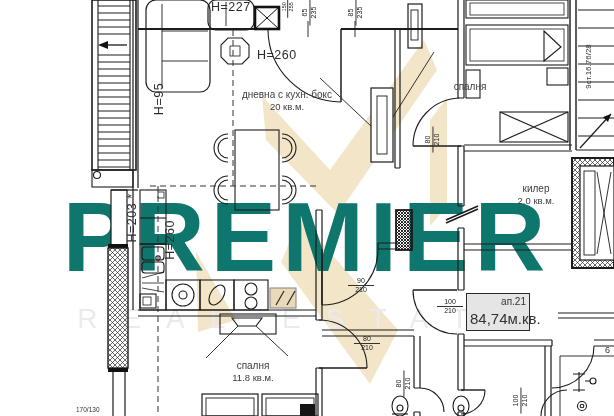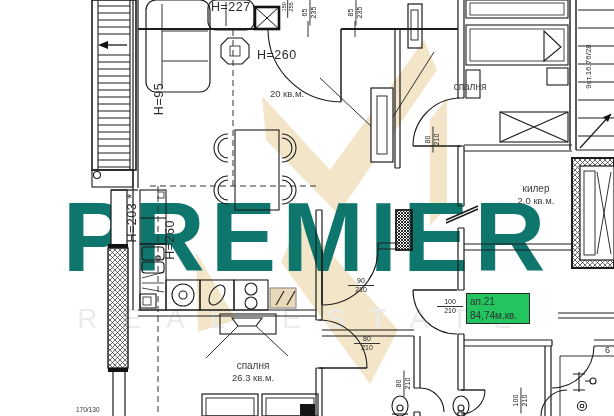--- a/index.html
+++ b/index.html
@@ -15,23 +15,23 @@
   .lbl{position:absolute;text-align:center;color:#3c3c3c;font-size:10px;line-height:1.3;z-index:3}
   .lbl .area{font-size:9.5px}
   .hlbl{position:absolute;color:#2c2c2c;font-size:12.5px;white-space:nowrap;
         letter-spacing:.5px;z-index:3;text-align:center}
   .vert{transform:rotate(-90deg);transform-origin:center}
   .dim{position:absolute;color:#222;font-size:7px;line-height:1.15;text-align:center;
        white-space:nowrap;z-index:3}
   .dim .num{display:block;border-bottom:1px solid #333;padding:0 1px}
   .dim .den{display:block}
   .dim-sm{font-size:5.5px}
-  .apt{position:absolute;background:#22c55e;border:1.4px solid #2a2a2a;text-align:left;
+  .apt{position:absolute;background:#e5e5e5;border:1.4px solid #2a2a2a;text-align:right;
        font-size:10px;color:#333;padding:1px 3px;line-height:1.35;z-index:3}
-  .apt .a2{font-size:10px}
+  .apt .a2{font-size:15px}
   .stairnote{position:absolute;font-size:8px;color:#333;white-space:nowrap;z-index:3;text-align:center}
   .tiny{position:absolute;font-size:6.5px;color:#333;white-space:nowrap;z-index:3}
 </style>
 </head>
 <body>
 
 <div class="stage">
 
   <svg class="wm-logo" width="614" height="416" viewBox="0 0 614 416">
     <g fill="#f3e5c8">
@@ -249,32 +249,33 @@
     <g stroke="#333" fill="none" stroke-width="1" stroke-dasharray="6 4">
       <path d="M233 30V186M150 186H316M158 186V416"></path>
     </g>
 
     <g stroke="#1c1c1c" stroke-width="0.9">
       <path d="M308 21V37M355 21V37"></path>
     </g>
   </svg>
 
   <div class="lbl" style="left:212px;top:88px;width:150px">
+    <div>дневна с кухн. бокс</div>
     <div class="area">20 кв.м.</div>
   </div>
   <div class="lbl" style="left:420px;top:80px;width:100px">
     <div>спалня</div>
   </div>
   <div class="lbl" style="left:494px;top:182px;width:84px">
     <div>килер</div>
     <div class="area">2.0 кв.м.</div>
   </div>
   <div class="lbl" style="left:203px;top:359px;width:100px">
     <div>спалня</div>
-    <div class="area">26.3 кв.м.</div>
+    <div class="area">11.8 кв.м.</div>
   </div>
 
   <div class="apt" style="left:466px;top:293px;width:56px">
     <div>ап.21</div>
     <div class="a2">84,74м.кв.</div>
   </div>
 
   <div class="hlbl" style="left:211px;top:0">H=227</div>
   <div class="hlbl" style="left:257px;top:48px">H=260</div>
   <div class="hlbl vert" style="left:129px;top:92px;width:60px">H=95</div>

